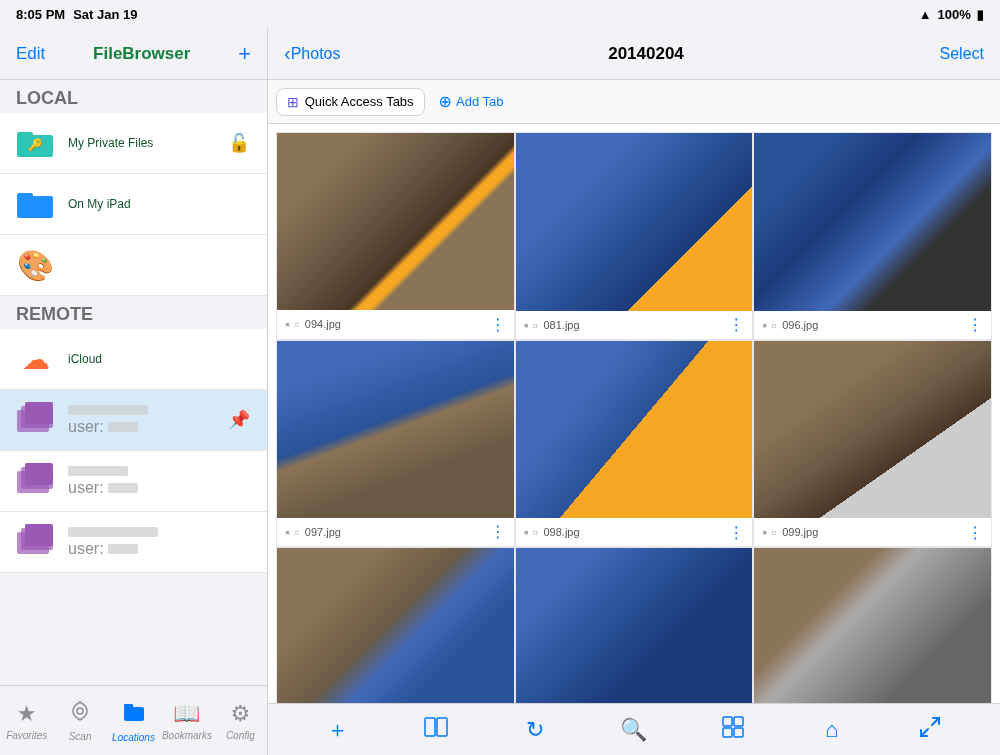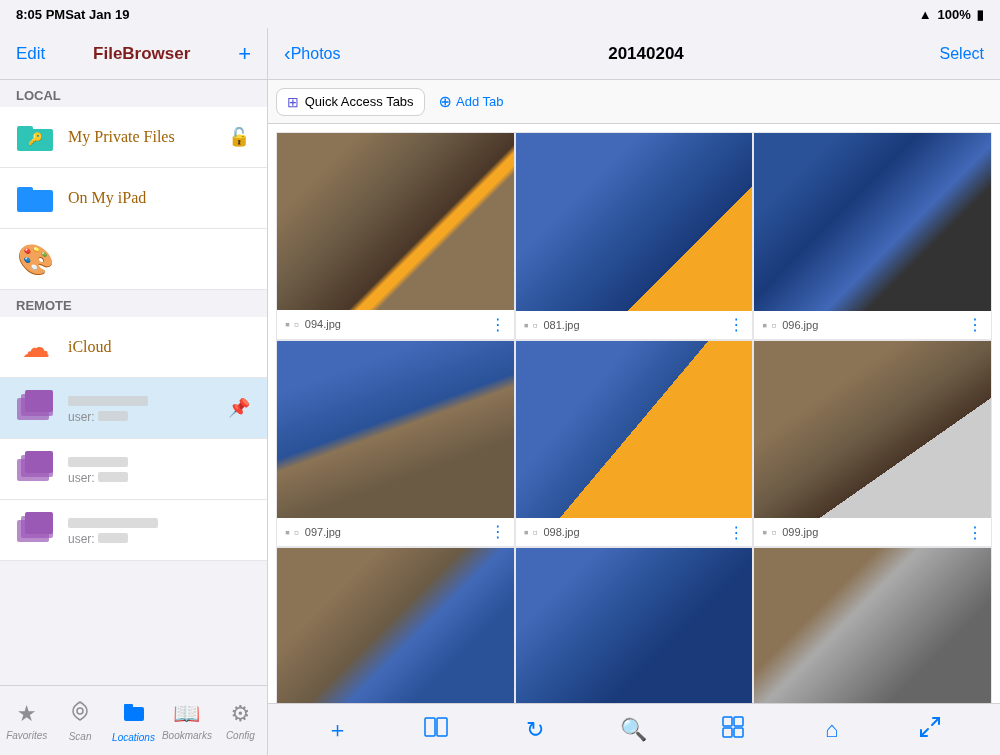--- a/index.html
+++ b/index.html
@@ -9,21 +9,21 @@
     .status-bar {
       background: #f2f2f7;
       display: flex;
       justify-content: space-between;
       align-items: center;
       padding: 4px 16px;
       font-size: 13px;
       font-weight: 600;
       height: 28px;
     }
-    .status-left { display: flex; }
+    .status-left { display: flex; gap: 8px; }
     .status-right { display: flex; gap: 6px; align-items: center; }
 
     
     .main-container { display: flex; flex: 1; overflow: hidden; }
 
     
     .sidebar {
       width: 268px;
       background: #f2f2f7;
       display: flex;
@@ -37,37 +37,37 @@
       display: flex;
       justify-content: space-between;
       align-items: center;
       padding: 10px 16px;
       height: 52px;
       border-bottom: 1px solid #d1d1d6;
     }
     .sidebar-header-title {
       font-size: 17px;
       font-weight: 600;
-      color: #7f1d1d;
+      color: #15803d;
     }
     .sidebar-header-edit {
       font-size: 17px;
       color: #007aff;
     }
     .sidebar-header-add {
       font-size: 22px;
       color: #007aff;
     }
 
     
     .sidebar-content { flex: 1; overflow-y: auto; }
     .section-header {
       background: #f2f2f7;
       padding: 8px 16px 4px;
-      font-size: 13px;
+      font-size: 18px;
       font-weight: 600;
       color: #6d6d72;
       text-transform: uppercase;
     }
     .sidebar-item {
       display: flex;
       align-items: center;
       padding: 10px 16px;
       background: #fff;
       border-bottom: 1px solid #e5e5ea;
@@ -83,26 +83,25 @@
       margin-right: 12px;
       display: flex;
       align-items: center;
       justify-content: center;
       flex-shrink: 0;
     }
     .sidebar-item .item-text {
       flex: 1;
     }
     .sidebar-item .item-name {
+      font-size: 12px;
+      color: #14532d;
+    }
+    .sidebar-item .item-sub {
       font-size: 16px;
-      color: #a16207;
-      font-family: Liberation Serif, serif;
-    }
-    .sidebar-item .item-sub {
-      font-size: 12px;
       color: #8e8e93;
     }
     .sidebar-item .item-badge {
       position: absolute;
       right: 16px;
     }
 
     
     .bottom-nav {
       height: 70px;

